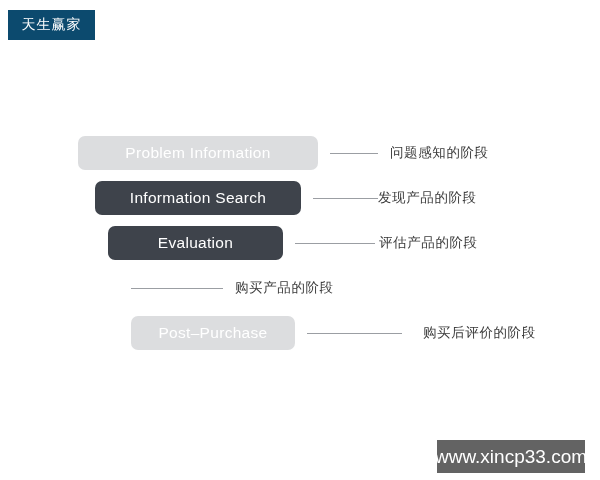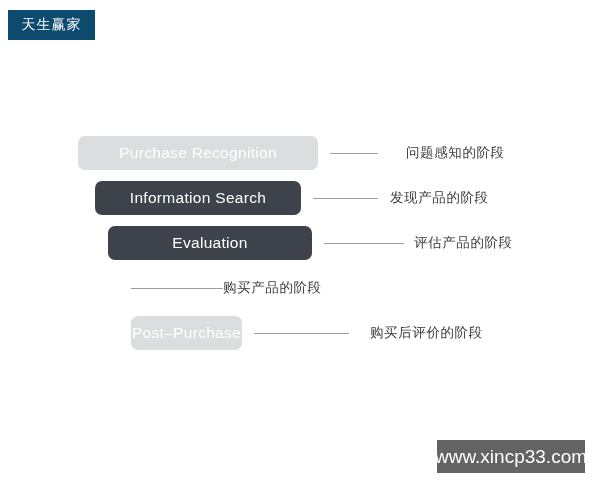--- a/index.html
+++ b/index.html
@@ -74,34 +74,34 @@
 
   
   #stage-row-0 { top: 136px; left: 78px; }
   #stage-row-1 { top: 181px; left: 95px; }
   #stage-row-2 { top: 226px; left: 108px; }
   #stage-row-3 { top: 271px; left: 119px; }
   #stage-row-4 { top: 316px; left: 131px; }
 
   #stage-row-0 .stage-box { width: 240px; }
   #stage-row-1 .stage-box { width: 206px; }
-  #stage-row-2 .stage-box { width: 204px; }
+  #stage-row-2 .stage-box { width: 175px; }
   #stage-row-3 .stage-box { width: 155px; }
-  #stage-row-4 .stage-box { width: 111px; }
+  #stage-row-4 .stage-box { width: 164px; }
 
   #stage-row-0 .stage-connector { width: 48px; margin-left: 12px; }
   #stage-row-1 .stage-connector { width: 65px; margin-left: 12px; }
   #stage-row-2 .stage-connector { width: 80px; margin-left: 12px; }
   #stage-row-3 .stage-connector { width: 92px; margin-left: 12px; }
   #stage-row-4 .stage-connector { width: 95px; margin-left: 12px; }
 
-  #stage-row-0 .stage-desc { margin-left: 28px; }
-  #stage-row-1 .stage-desc { margin-left: 12px; }
-  #stage-row-2 .stage-desc { margin-left: 10px; }
-  #stage-row-3 .stage-desc { }
+  #stage-row-0 .stage-desc { margin-left: 12px; }
+  #stage-row-1 .stage-desc { }
+  #stage-row-2 .stage-desc { margin-left: 4px; }
+  #stage-row-3 .stage-desc { margin-left: 12px; }
   #stage-row-4 .stage-desc { margin-left: 21px; }
 
   .tone-light { background: #dcdddf; }
   .tone-dark  { background: #3e434b; }
 
   
   #watermark {
     position: absolute;
     left: 437px;
     top: 440px;
@@ -120,21 +120,21 @@
 <body>
 
 <div id="brand-badge">
   <span>天生赢家</span>
 </div>
 
 <div id="funnel">
 
   <div class="stage-row" id="stage-row-0">
     <div class="stage-box tone-light">
-      <span>Purchase Recognition</span>
+      <span>Problem Information</span>
     </div>
     <div class="stage-connector"></div>
     <div class="stage-desc">问题感知的阶段</div>
   </div>
 
   <div class="stage-row" id="stage-row-1">
     <div class="stage-box tone-dark">
       <span>Information Search</span>
     </div>
     <div class="stage-connector"></div>

